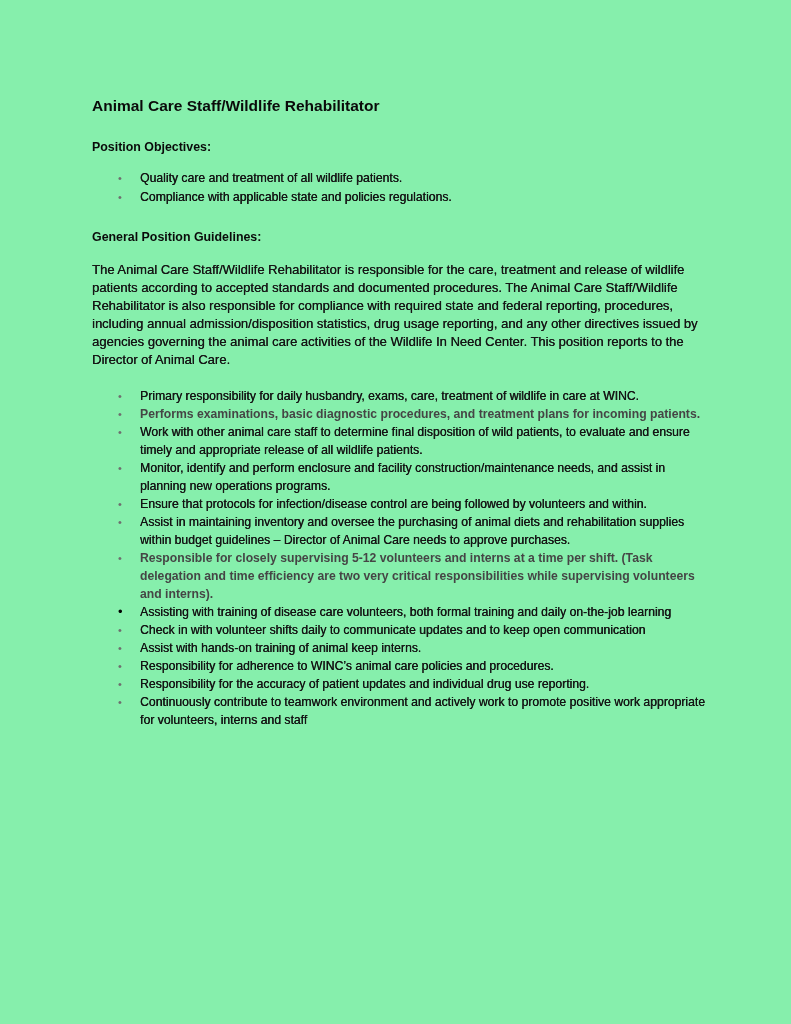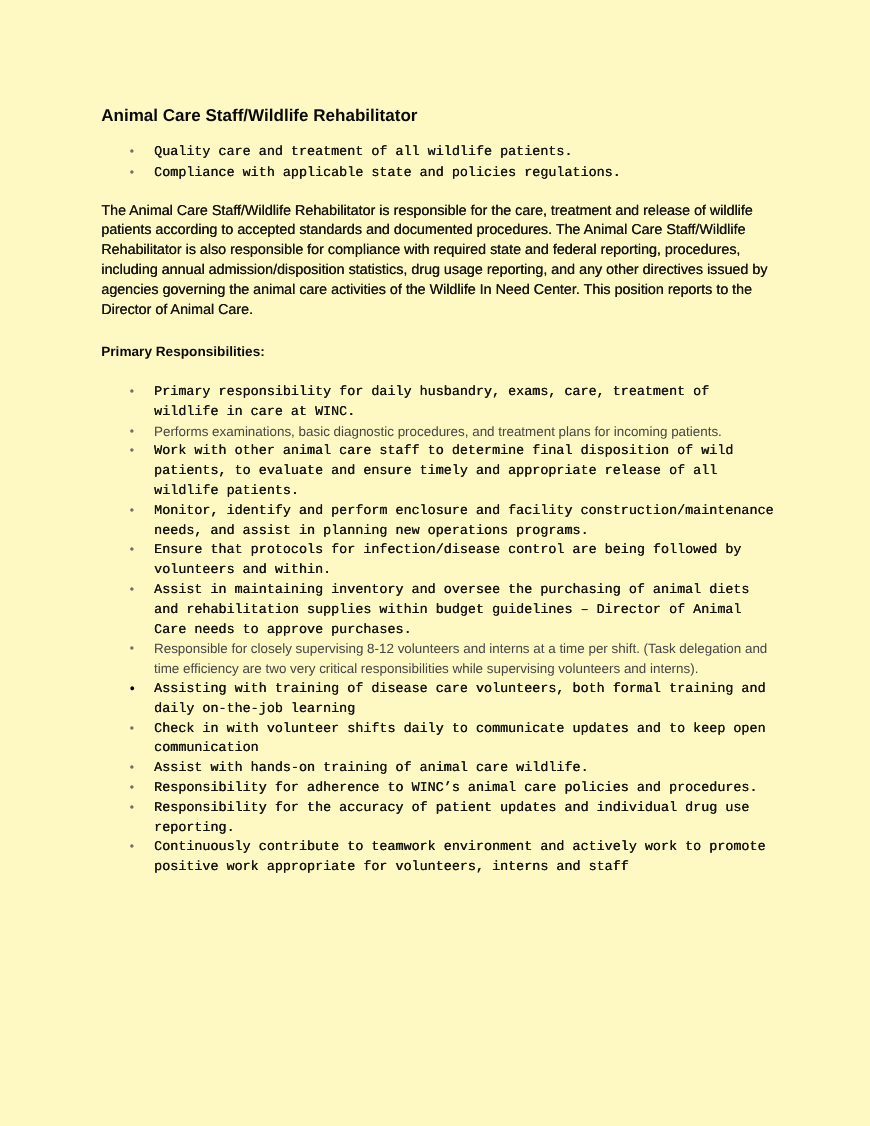--- a/index.html
+++ b/index.html
@@ -4,21 +4,21 @@
 <style>
   html, body {
     margin: 0;
     padding: 0;
     background: #ffffff;
   }
   .page {
     position: relative;
     width: 791px;
     height: 1024px;
-    background: #fef9c3;
+    background: #86efac;
     box-sizing: border-box;
     padding: 96px 86px 0 92px;
     font-family: "Liberation Sans", sans-serif;
     color: #1d1d1d;
     overflow: hidden;
   }
   .doc-title {
     margin: 0;
     font-size: 15.5px;
     line-height: 20px;
@@ -63,50 +63,51 @@
     color: #6e6e6e;
   }
   li.black-marker .marker {
     color: #000000;
     font-size: 13px;
   }
   .li-text { flex: 1 1 auto; }
   li.dark .li-text {
     color: #141414;
     text-shadow: 0.3px 0 0 currentColor;
-    font-family: Liberation Mono, monospace;
   }
   li.light .li-text {
     color: #454545;
     text-shadow: none;
+    font-weight: bold;
   }
 </style>
 </head>
 <body>
 
 <div class="page">
 
   <h1 class="doc-title">Animal Care Staff/Wildlife Rehabilitator</h1>
 
+  <h2 class="sec-heading">Position Objectives:</h2>
 
   <ul class="doc-list">
     <li class="dark">
       <span class="marker">•</span>
       <span class="li-text">Quality care and treatment of all wildlife patients.</span>
     </li>
     <li class="dark">
       <span class="marker">•</span>
       <span class="li-text">Compliance with applicable state and policies regulations.</span>
     </li>
   </ul>
 
+  <h2 class="sec-heading tight">General Position Guidelines:</h2>
 
   <p class="body-par">The Animal Care Staff/Wildlife Rehabilitator is responsible for the care, treatment and release of wildlife patients according to accepted standards and documented procedures. The Animal Care Staff/Wildlife Rehabilitator is also responsible for compliance with required state and federal reporting, procedures, including annual admission/disposition statistics, drug usage reporting, and any other directives issued by agencies governing the animal care activities of the Wildlife In Need Center. This position reports to the Director of Animal Care.</p>
 
-  <h2 class="sec-heading tight">Primary Responsibilities:</h2>
 
   <ul class="doc-list resp">
     <li class="dark">
       <span class="marker">•</span>
       <span class="li-text">Primary responsibility for daily husbandry, exams, care, treatment of wildlife in care at WINC.</span>
     </li>
     <li class="light">
       <span class="marker">•</span>
       <span class="li-text">Performs examinations, basic diagnostic procedures, and treatment plans for incoming patients.</span>
     </li>
@@ -121,33 +122,33 @@
     <li class="dark">
       <span class="marker">•</span>
       <span class="li-text">Ensure that protocols for infection/disease control are being followed by volunteers and within.</span>
     </li>
     <li class="dark">
       <span class="marker">•</span>
       <span class="li-text">Assist in maintaining inventory and oversee the purchasing of animal diets and rehabilitation supplies within budget guidelines – Director of Animal Care needs to approve purchases.</span>
     </li>
     <li class="light">
       <span class="marker">•</span>
-      <span class="li-text">Responsible for closely supervising 8-12 volunteers and interns at a time per shift. (Task delegation and time efficiency are two very critical responsibilities while supervising volunteers and interns).</span>
+      <span class="li-text">Responsible for closely supervising 5-12 volunteers and interns at a time per shift. (Task delegation and time efficiency are two very critical responsibilities while supervising volunteers and interns).</span>
     </li>
     <li class="dark black-marker">
       <span class="marker">•</span>
       <span class="li-text">Assisting with training of disease care volunteers, both formal training and daily on-the-job learning</span>
     </li>
     <li class="dark">
       <span class="marker">•</span>
       <span class="li-text">Check in with volunteer shifts daily to communicate updates and to keep open communication</span>
     </li>
     <li class="dark">
       <span class="marker">•</span>
-      <span class="li-text">Assist with hands-on training of animal care wildlife.</span>
+      <span class="li-text">Assist with hands-on training of animal keep interns.</span>
     </li>
     <li class="dark">
       <span class="marker">•</span>
       <span class="li-text">Responsibility for adherence to WINC’s animal care policies and procedures.</span>
     </li>
     <li class="dark">
       <span class="marker">•</span>
       <span class="li-text">Responsibility for the accuracy of patient updates and individual drug use reporting.</span>
     </li>
     <li class="dark">

